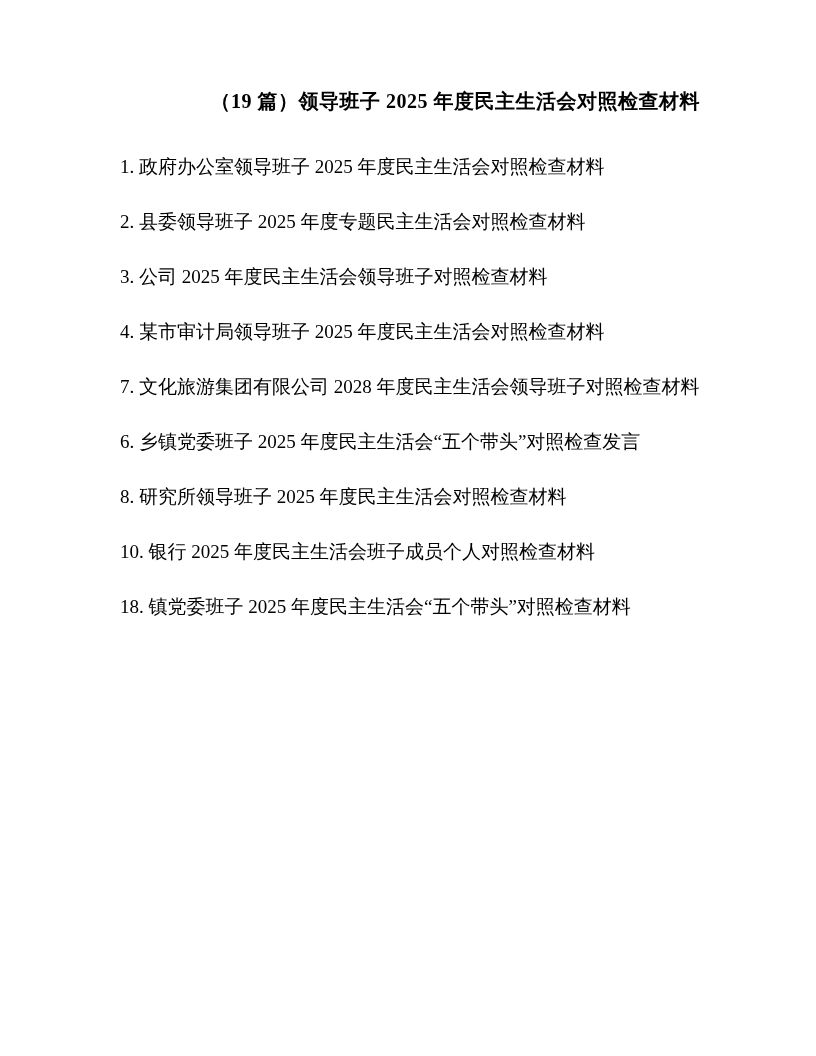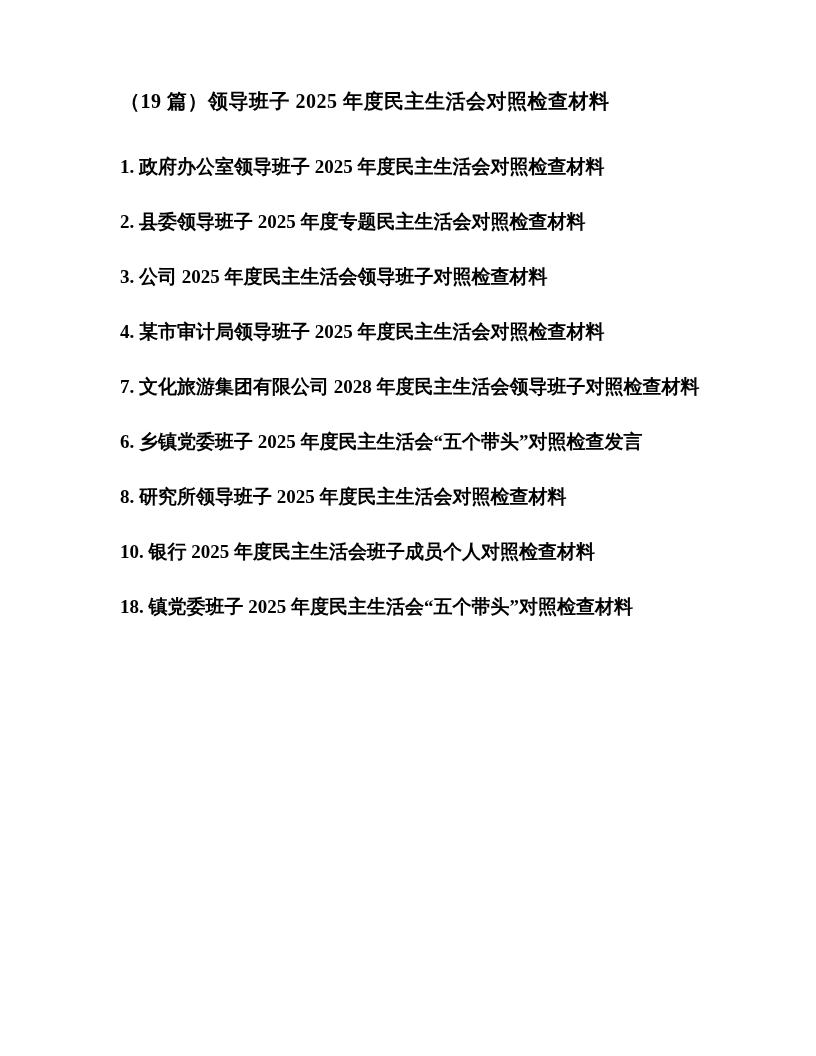--- a/index.html
+++ b/index.html
@@ -18,27 +18,27 @@
     box-sizing: border-box;
     width: 816px;
     height: 1056px;
     padding: 80px 116px 0 120px;
     background: #ffffff;
   }
   .doc-title {
     font-size: 20px;
     font-weight: bold;
     line-height: 42px;
-    text-align: left;
+    text-align: right;
     margin: 0 0 24px 0;
     letter-spacing: 0.5px;
   }
   .doc-item {
     font-size: 19px;
-    font-weight: bold;
+    font-weight: normal;
     line-height: 42px;
     margin: 0 0 13px 0;
     text-align: justify;
     text-justify: inter-ideograph;
     word-break: break-all;
   }
 </style>
 </head>
 <body>
 

